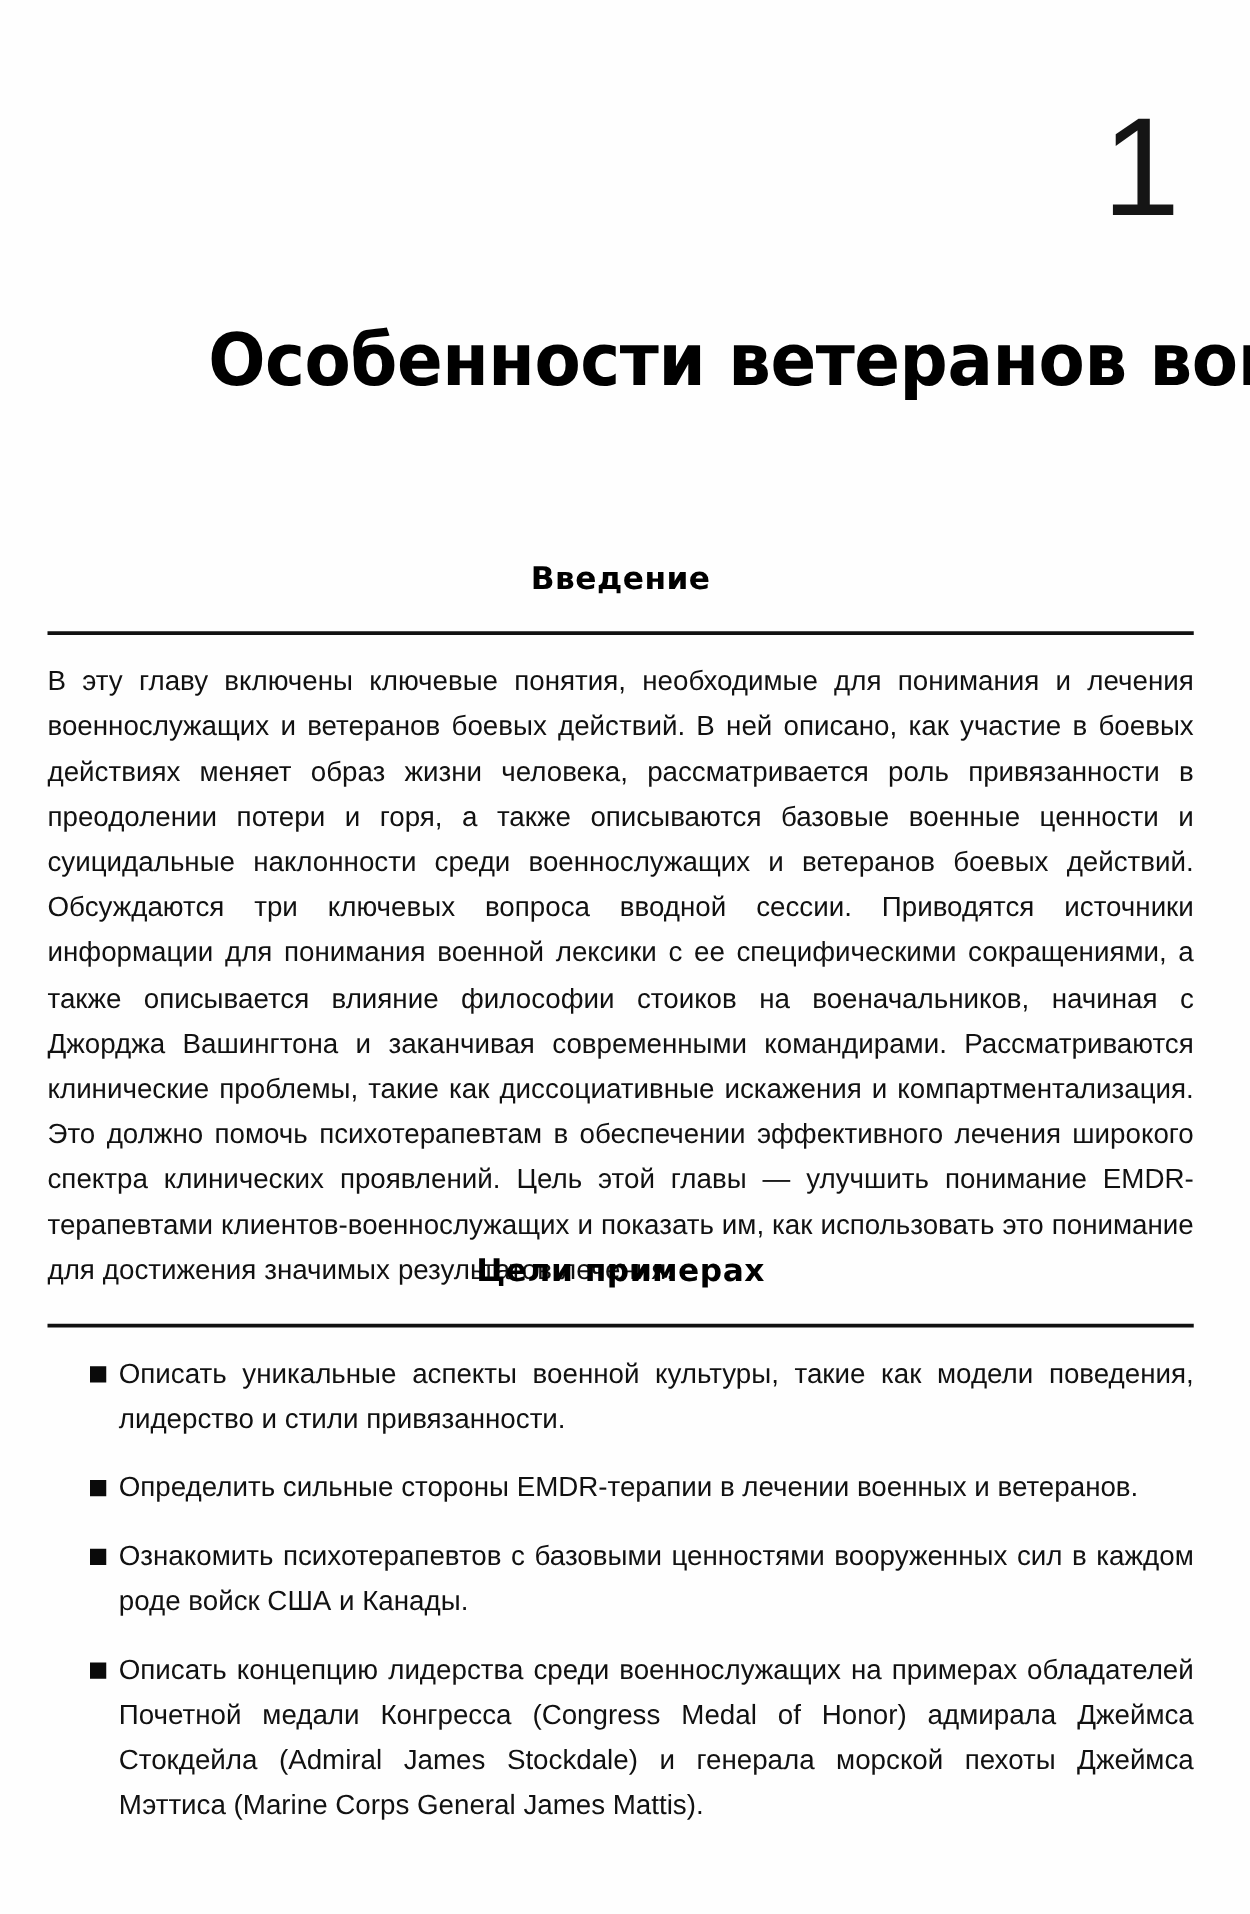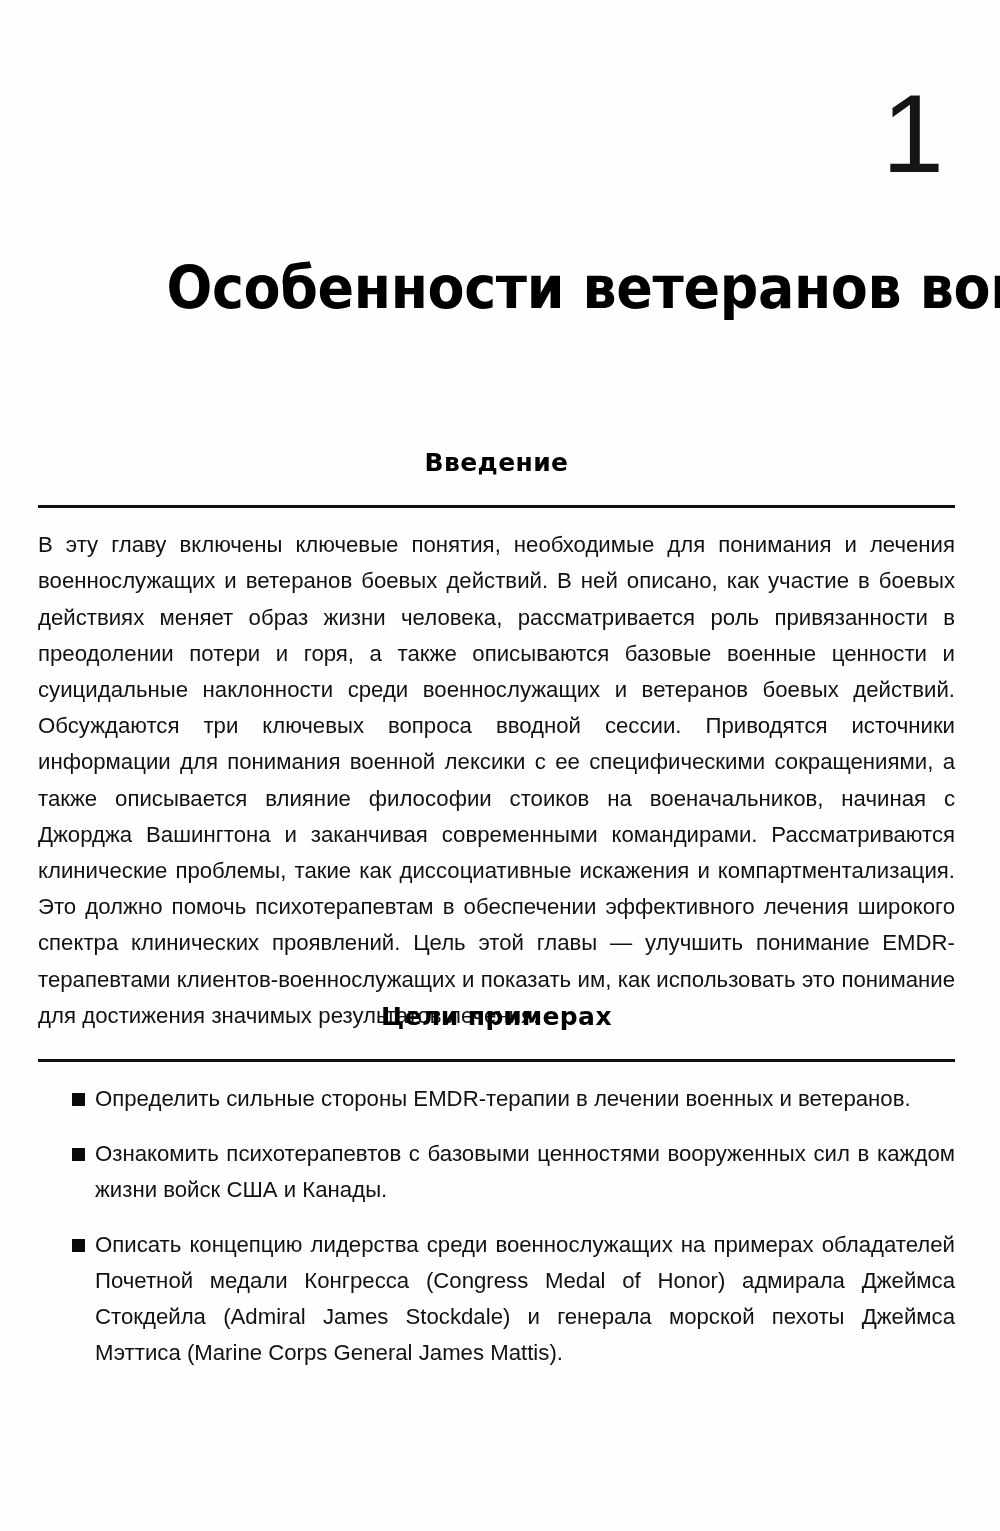--- a/index.html
+++ b/index.html
@@ -135,25 +135,29 @@
     <p class="body-text">В эту главу включены ключевые понятия, необходимые для понимания и лечения военнослужащих и ветеранов боевых действий. В ней описано, как участие в боевых действиях меняет образ жизни человека, рассматривается роль привязанности в преодолении потери и горя, а также описываются базовые военные ценности и суицидальные наклонности среди военнослужащих и ветеранов боевых действий. Обсуждаются три ключевых вопроса вводной сессии. Приводятся источники информации для понимания военной лексики с ее специфическими сокращениями, а также описывается влияние философии стоиков на военачальников, начиная с Джорджа Вашингтона и заканчивая современными командирами. Рассматриваются клинические проблемы, такие как диссоциативные искажения и компартментализация. Это должно помочь психотерапевтам в обеспечении эффективного лечения широкого спектра клинических проявлений. Цель этой главы — улучшить понимание EMDR-терапевтами клиентов-военнослужащих и показать им, как использовать это понимание для достижения значимых результатов лечения.</p>
   </section>
 
   <section class="section" style="top: 982px;">
     <h2 class="section-heading">Цели примерах</h2>
     <div class="section-rule"></div>
 
     <ul class="objectives">
       <li class="objective-item">
         <span class="bullet-marker"></span>
+        <span class="objective-text">Описать уникальные аспекты военной культуры, такие как модели поведения, лидерство и стили привязанности.</span>
+      </li>
+      <li class="objective-item">
+        <span class="bullet-marker"></span>
         <span class="objective-text">Определить сильные стороны EMDR-терапии в лечении военных и ветеранов.</span>
       </li>
       <li class="objective-item">
         <span class="bullet-marker"></span>
-        <span class="objective-text">Ознакомить психотерапевтов с базовыми ценностями вооруженных сил в каждом жизни войск США и Канады.</span>
+        <span class="objective-text">Ознакомить психотерапевтов с базовыми ценностями вооруженных сил в каждом роде войск США и Канады.</span>
       </li>
       <li class="objective-item">
         <span class="bullet-marker"></span>
         <span class="objective-text">Описать концепцию лидерства среди военнослужащих на примерах обладателей Почетной медали Конгресса (Congress Medal of Honor) адмирала Джеймса Стокдейла (Admiral James Stockdale) и генерала морской пехоты Джеймса Мэттиса (Marine Corps General James Mattis).</span>
       </li>
     </ul>
   </section>
 
 </div>
 

